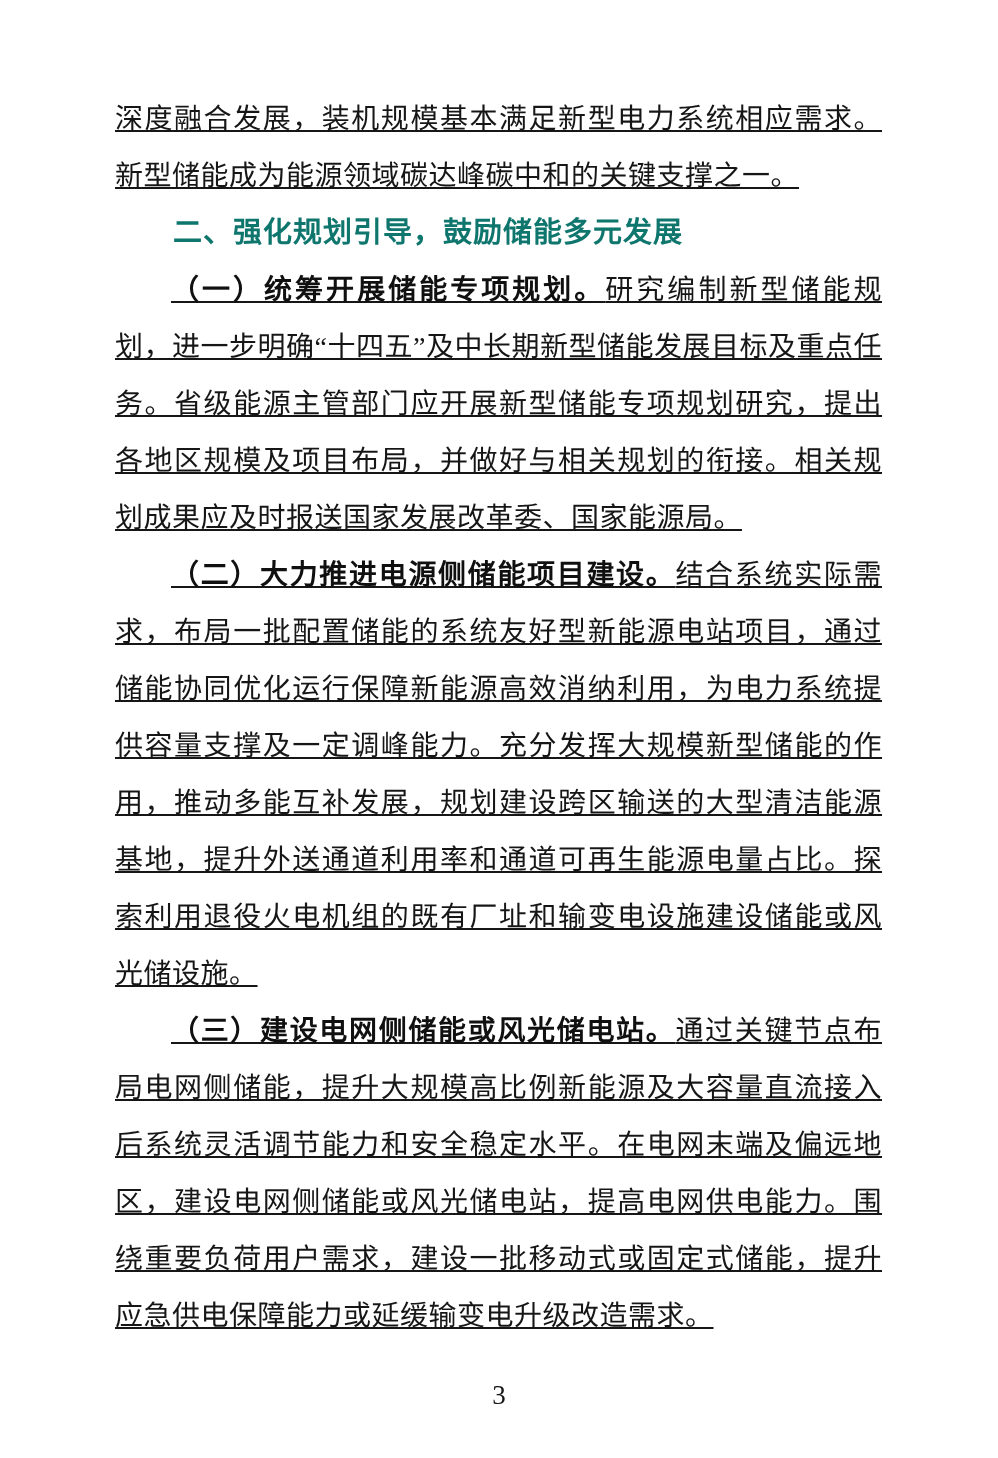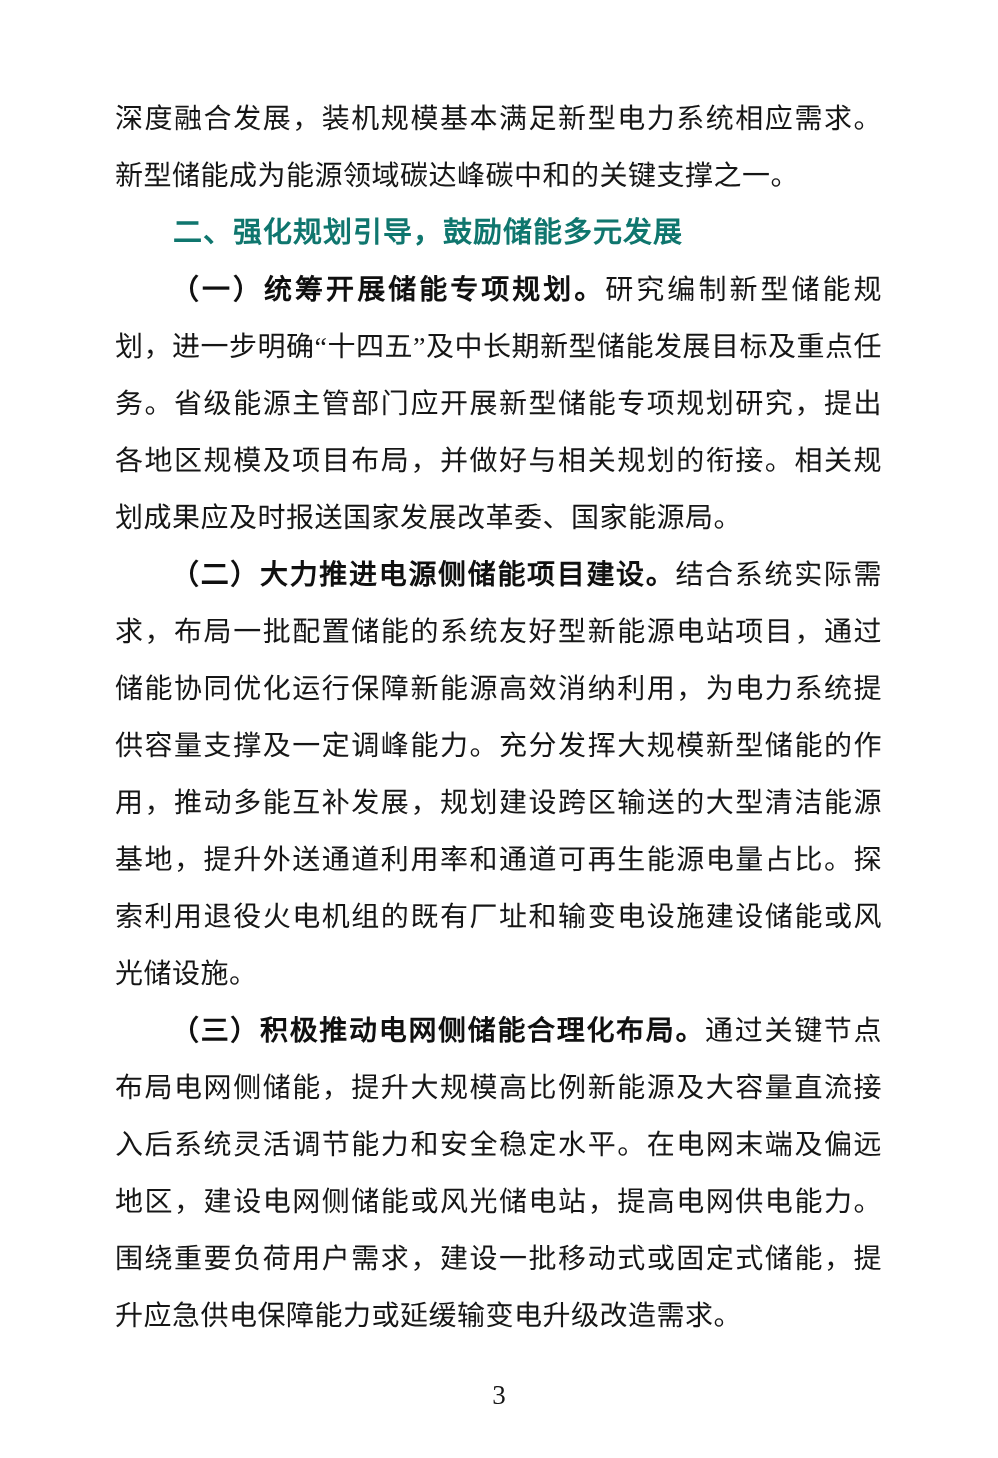--- a/index.html
+++ b/index.html
@@ -20,20 +20,21 @@
     overflow: hidden;
   }
   .body-para {
     margin: 0;
     font-size: 28px;
     line-height: 57px;
     text-align: justify;
     text-indent: 2em;
     letter-spacing: 0.5px;
     word-break: break-all;
+    text-decoration: underline;
   }
   .body-para.no-indent {
     text-indent: 0;
   }
   .section-heading {
     margin: 0;
     font-size: 29px;
     line-height: 57px;
     font-weight: 700;
     text-indent: 2em;
@@ -66,19 +67,19 @@
 <div class="doc-page">
 
   <p class="body-para no-indent">深度融合发展，装机规模基本满足新型电力系统相应需求。新型储能成为能源领域碳达峰碳中和的关键支撑之一。</p>
 
   <h2 class="section-heading">二、强化规划引导，鼓励储能多元发展</h2>
 
   <p class="body-para"><strong class="subsection-lead">（一）统筹开展储能专项规划。</strong><span>研究编制新型储能规划，进一步明确“十四五”及中长期新型储能发展目标及重点任务。省级能源主管部门应开展新型储能专项规划研究，提出各地区规模及项目布局，并做好与相关规划的衔接。相关规划成果应及时报送国家发展改革委、国家能源局。</span></p>
 
   <p class="body-para"><strong class="subsection-lead">（二）大力推进电源侧储能项目建设。</strong><span>结合系统实际需求，布局一批配置储能的系统友好型新能源电站项目，通过储能协同优化运行保障新能源高效消纳利用，为电力系统提供容量支撑及一定调峰能力。充分发挥大规模新型储能的作用，推动多能互补发展，规划建设跨区输送的大型清洁能源基地，提升外送通道利用率和通道可再生能源电量占比。探索利用退役火电机组的既有厂址和输变电设施建设储能或风光储设施。</span></p>
 
-  <p class="body-para"><strong class="subsection-lead">（三）积极推动电网侧储能合理化布局。</strong><span>通过关键节点布局电网侧储能，提升大规模高比例新能源及大容量直流接入后系统灵活调节能力和安全稳定水平。在电网末端及偏远地区，建设电网侧储能或风光储电站，提高电网供电能力。围绕重要负荷用户需求，建设一批移动式或固定式储能，提升应急供电保障能力或延缓输变电升级改造需求。</span></p>
+  <p class="body-para"><strong class="subsection-lead">（三）建设电网侧储能或风光储电站。</strong><span>通过关键节点布局电网侧储能，提升大规模高比例新能源及大容量直流接入后系统灵活调节能力和安全稳定水平。在电网末端及偏远地区，建设电网侧储能或风光储电站，提高电网供电能力。围绕重要负荷用户需求，建设一批移动式或固定式储能，提升应急供电保障能力或延缓输变电升级改造需求。</span></p>
 
   <div class="page-footer">
     <span class="page-number">3</span>
   </div>
 
 </div>
 
 </body></html>

